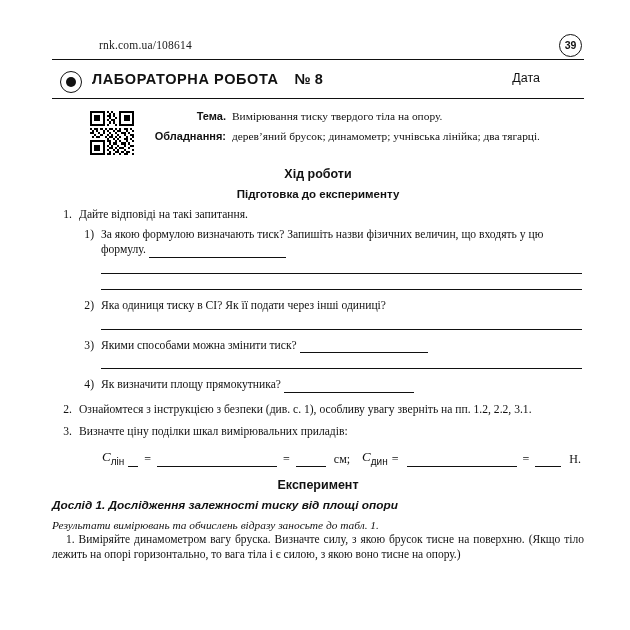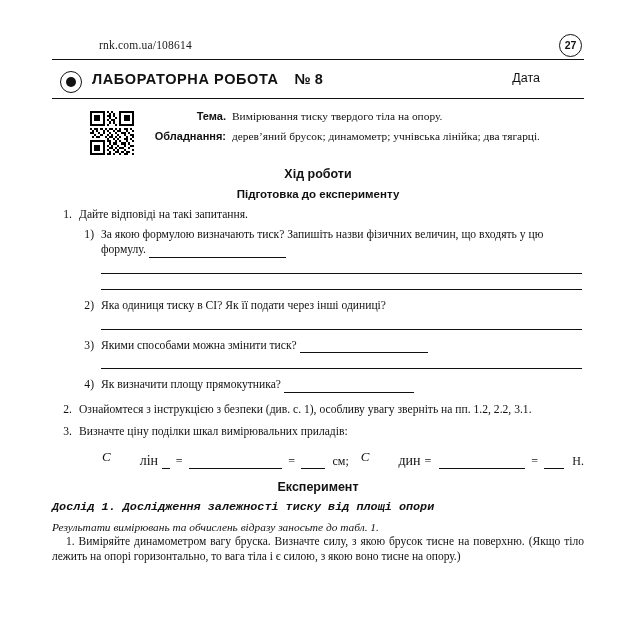--- a/index.html
+++ b/index.html
@@ -199,36 +199,35 @@
     display: flex;
     align-items: flex-end;
     white-space: nowrap;
   }
   .var {
     font-style: italic;
     font-family: "Liberation Serif", serif;
     font-size: 13px;
   }
   .sub-idx {
-    font-size: 14px;
+    font-size: 10px;
     vertical-align: sub;
     font-style: normal;
-    font-family: Liberation Serif, serif;
-    margin-left: 29px;
+    font-family: Liberation Sans, sans-serif;
   }
   .eqline {
     display: inline-block;
     border-bottom: 1px solid #111;
     height: 0.78em;
     margin: 0 4px;
   }
 
   
   .exp-title {
-    font-family: Liberation Mono, monospace;
+    font-family: Liberation Sans, sans-serif;
     font-weight: bold;
     font-style: italic;
     font-size: 11.8px;
     margin-top: 6px;
   }
   .exp-note {
     font-style: italic;
     font-size: 11.4px;
     margin-top: 7px;
   }
@@ -240,21 +239,21 @@
     text-indent: 14px;
   }
 </style>
 </head>
 <body>
 
 <div class="page">
 
   <div class="top-row">
     <div class="site-url">rnk.com.ua/108614</div>
-    <div class="page-num-badge">27</div>
+    <div class="page-num-badge">39</div>
   </div>
   <div class="rule"></div>
 
   <div class="title-band">
     <div class="bullet-circle">
         <i></i>
       </div>
     <div class="lab-title">ЛАБОРАТОРНА РОБОТА</div>
     <div class="lab-num">№ 8</div>
     <div class="date-label">Дата</div>

